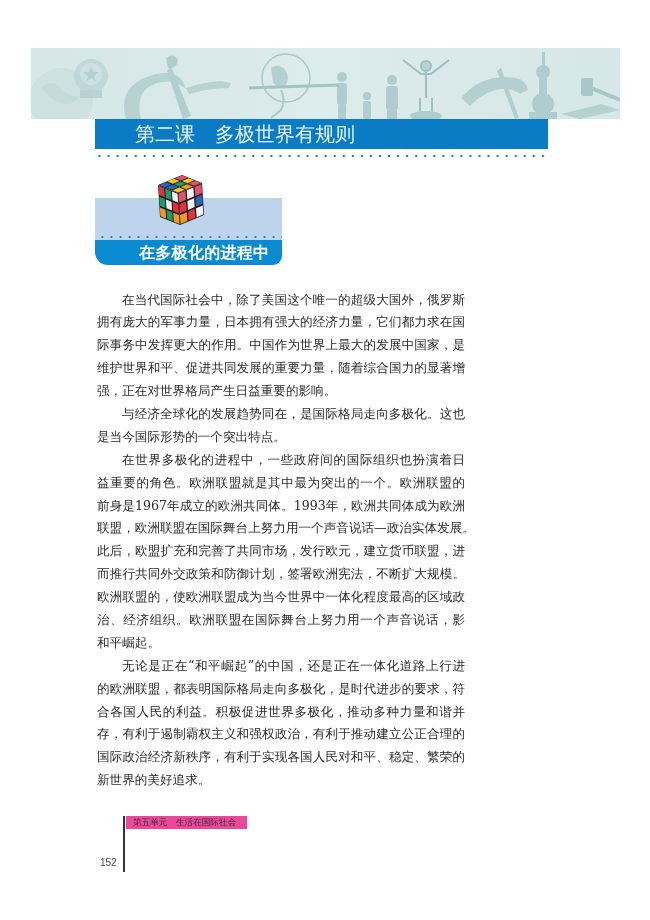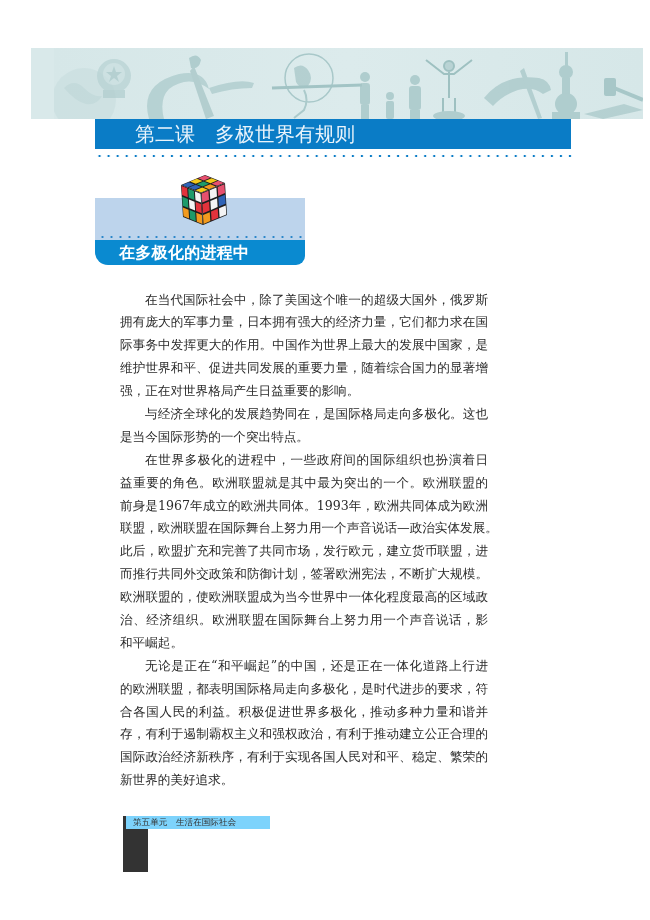--- a/index.html
+++ b/index.html
@@ -1,17 +1,17 @@
 <!DOCTYPE html>
 <html><head>
   <meta charset="utf-8">
   <style>
     html, body { margin: 0; padding: 0; background: #ffffff; }
     body { width: 650px; height: 920px; position: relative; overflow: hidden; }
-    .abs { position: absolute; padding-left: 23px; }
+    .abs { position: absolute; }
 
     
     .banner { left: 31px; top: 48px; width: 589px; height: 71px; background: #d9e9ea; overflow: hidden; }
     .banner svg { display: block; }
 
     
     .title-bar { left: 95px; top: 119px; width: 453px; height: 30px; background: #0a7cc6; }
     .title-text { position: absolute; left: 40px; top: 0; height: 30px; line-height: 30px;
       font-family: "DejaVu Serif", "Liberation Serif", serif; font-size: 20px; color: #eaf4fb;
       white-space: pre; letter-spacing: 0px; }
@@ -19,38 +19,38 @@
       background-image: radial-gradient(circle, #0a7cc6 1.1px, transparent 1.5px);
       background-size: 9.05px 4px; background-position: 0 0; }
 
     
     .section-bg { left: 95px; top: 198px; width: 187px; height: 42px; background: #bdd4ec; }
     .section-dots { left: 98px; top: 235px; width: 184px; height: 4px;
       background-image: radial-gradient(circle, #2b86c9 0.9px, transparent 1.3px);
       background-size: 9px 4px; }
     .section-band { left: 95px; top: 240px; width: 187px; height: 25px; background: #0a8ad0;
       border-radius: 0 0 9px 13px; }
-    .section-text { position: absolute; left: 24px; top: 0; height: 41px; line-height: 25px;
+    .section-text { position: absolute; left: 44px; top: 0; height: 41px; line-height: 25px;
       font-family: "DejaVu Sans", "Liberation Sans", sans-serif; font-weight: bold;
       font-size: 16px; color: #ffffff; letter-spacing: 0.3px; white-space: nowrap; }
     .cube { left: 157px; top: 175px; width: 48px; height: 54px; }
 
     
     .body-text { left: 97px; top: 288.5px; width: 368px;
       font-family: "DejaVu Serif", "Liberation Serif", serif; font-size: 12.6px; color: #2a2a2a; }
     .line { height: 22.9px; line-height: 22.9px; white-space: nowrap;
       text-align: justify; text-align-last: justify; text-justify: inter-character; }
     .line.indent { padding-left: 25px; }
     .line.last { text-align: left; text-align-last: left; }
 
     
     .page-number { left: 100px; top: 816px; height: 13px; line-height: 13px;
       font-family: "Liberation Sans", "DejaVu Sans", sans-serif; font-size: 10px; color: #444; margin-top: 40px; }
     .footer-rule { left: 123px; top: 816px; width: 1.6px; height: 56px; background: #333; }
-    .footer-label { left: 126px; top: 816px; width: 121px; height: 13px; background: #7dd3fc; }
+    .footer-label { left: 126px; top: 816px; width: 121px; height: 13px; background: #ec4899; }
     .footer-label-text { position: absolute; left: 7px; top: 0; height: 13px; line-height: 13px;
       font-family: "DejaVu Sans", "Liberation Sans", sans-serif; font-size: 8.6px; color: #333;
       white-space: pre; }
   </style>
 </head>
 <body>
 
 <div class="abs banner">
   <svg width="589" height="71" viewBox="0 0 589 71">
     <defs>

